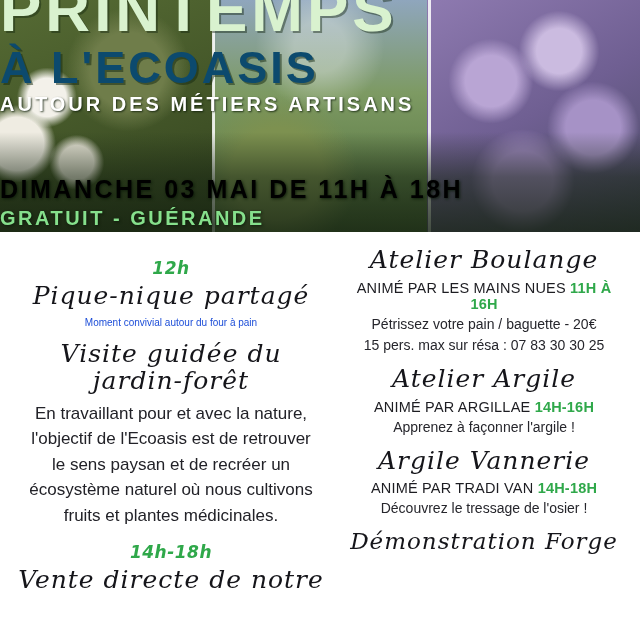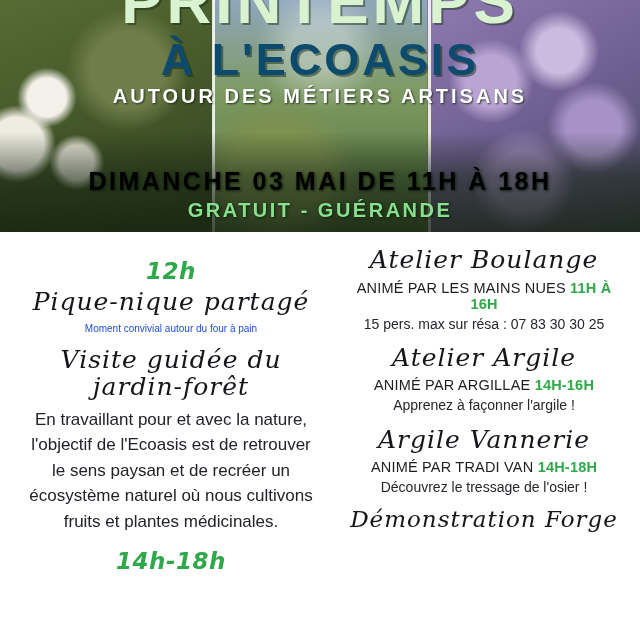--- a/index.html
+++ b/index.html
@@ -77,21 +77,22 @@
     left: 0;
     right: 0;
     bottom: 0;
     height: 100px;
     background: linear-gradient(180deg, rgba(25,40,20,0) 0%, rgba(22,36,18,0.55) 45%, rgba(20,33,16,0.78) 100%);
   }
 
   .hero-text {
     position: absolute;
     inset: 0;
-    text-align: center;
+    text-align: left;
+    margin-top: 8px;
   }
 
   .title-main {
     position: absolute;
     top: -34px;
     left: 0;
     right: 0;
     font-size: 62px;
     letter-spacing: 4px;
     font-weight: bold;
@@ -173,21 +174,21 @@
   .col-right {
     width: 302px;
     padding: 0 16px 0 6px;
     text-align: center;
   }
 
   .time-label {
     font-family: "DejaVu Sans", sans-serif;
     font-style: italic;
     font-weight: bold;
-    font-size: 23px;
+    font-size: 17px;
     color: #2fa84a;
     letter-spacing: 0.5px;
     margin: 14px 0 4px;
   }
 
   .script {
     font-family: "DejaVu Serif", serif;
     font-style: italic;
     font-size: 25px;
     color: #15151a;
@@ -275,32 +276,34 @@
         <div class="desc">Moment convivial autour du four à pain</div>
       </div>
 
       <div class="workshop">
         <div class="script">Visite guidée du jardin-forêt</div>
         <div class="desc-block">En travaillant pour et avec la nature, l'objectif de l'Ecoasis est de retrouver le sens paysan et de recréer un écosystème naturel où nous cultivons fruits et plantes médicinales.</div>
       </div>
 
       <div class="workshop">
         <div class="time-label">14h-18h</div>
+        <div class="script">Vente directe de notre</div>
       </div>
 
     </div>
 
     <div class="col col-right">
 
       <div class="workshop first-right">
         <div class="script">Atelier Boulange</div>
         <div class="anim-line">
           <span>ANIMÉ PAR LES MAINS NUES</span>
           <span class="anim-hours">11H À 16H</span>
         </div>
+        <div class="sub-line">Pétrissez votre pain / baguette - 20€</div>
         <div class="sub-line">15 pers. max sur résa : 07 83 30 30 25</div>
       </div>
 
       <div class="workshop">
         <div class="script">Atelier Argile</div>
         <div class="anim-line">
           <span>ANIMÉ PAR ARGILLAE</span>
           <span class="anim-hours">14H-16H</span>
         </div>
         <div class="sub-line">Apprenez à façonner l'argile !</div>

